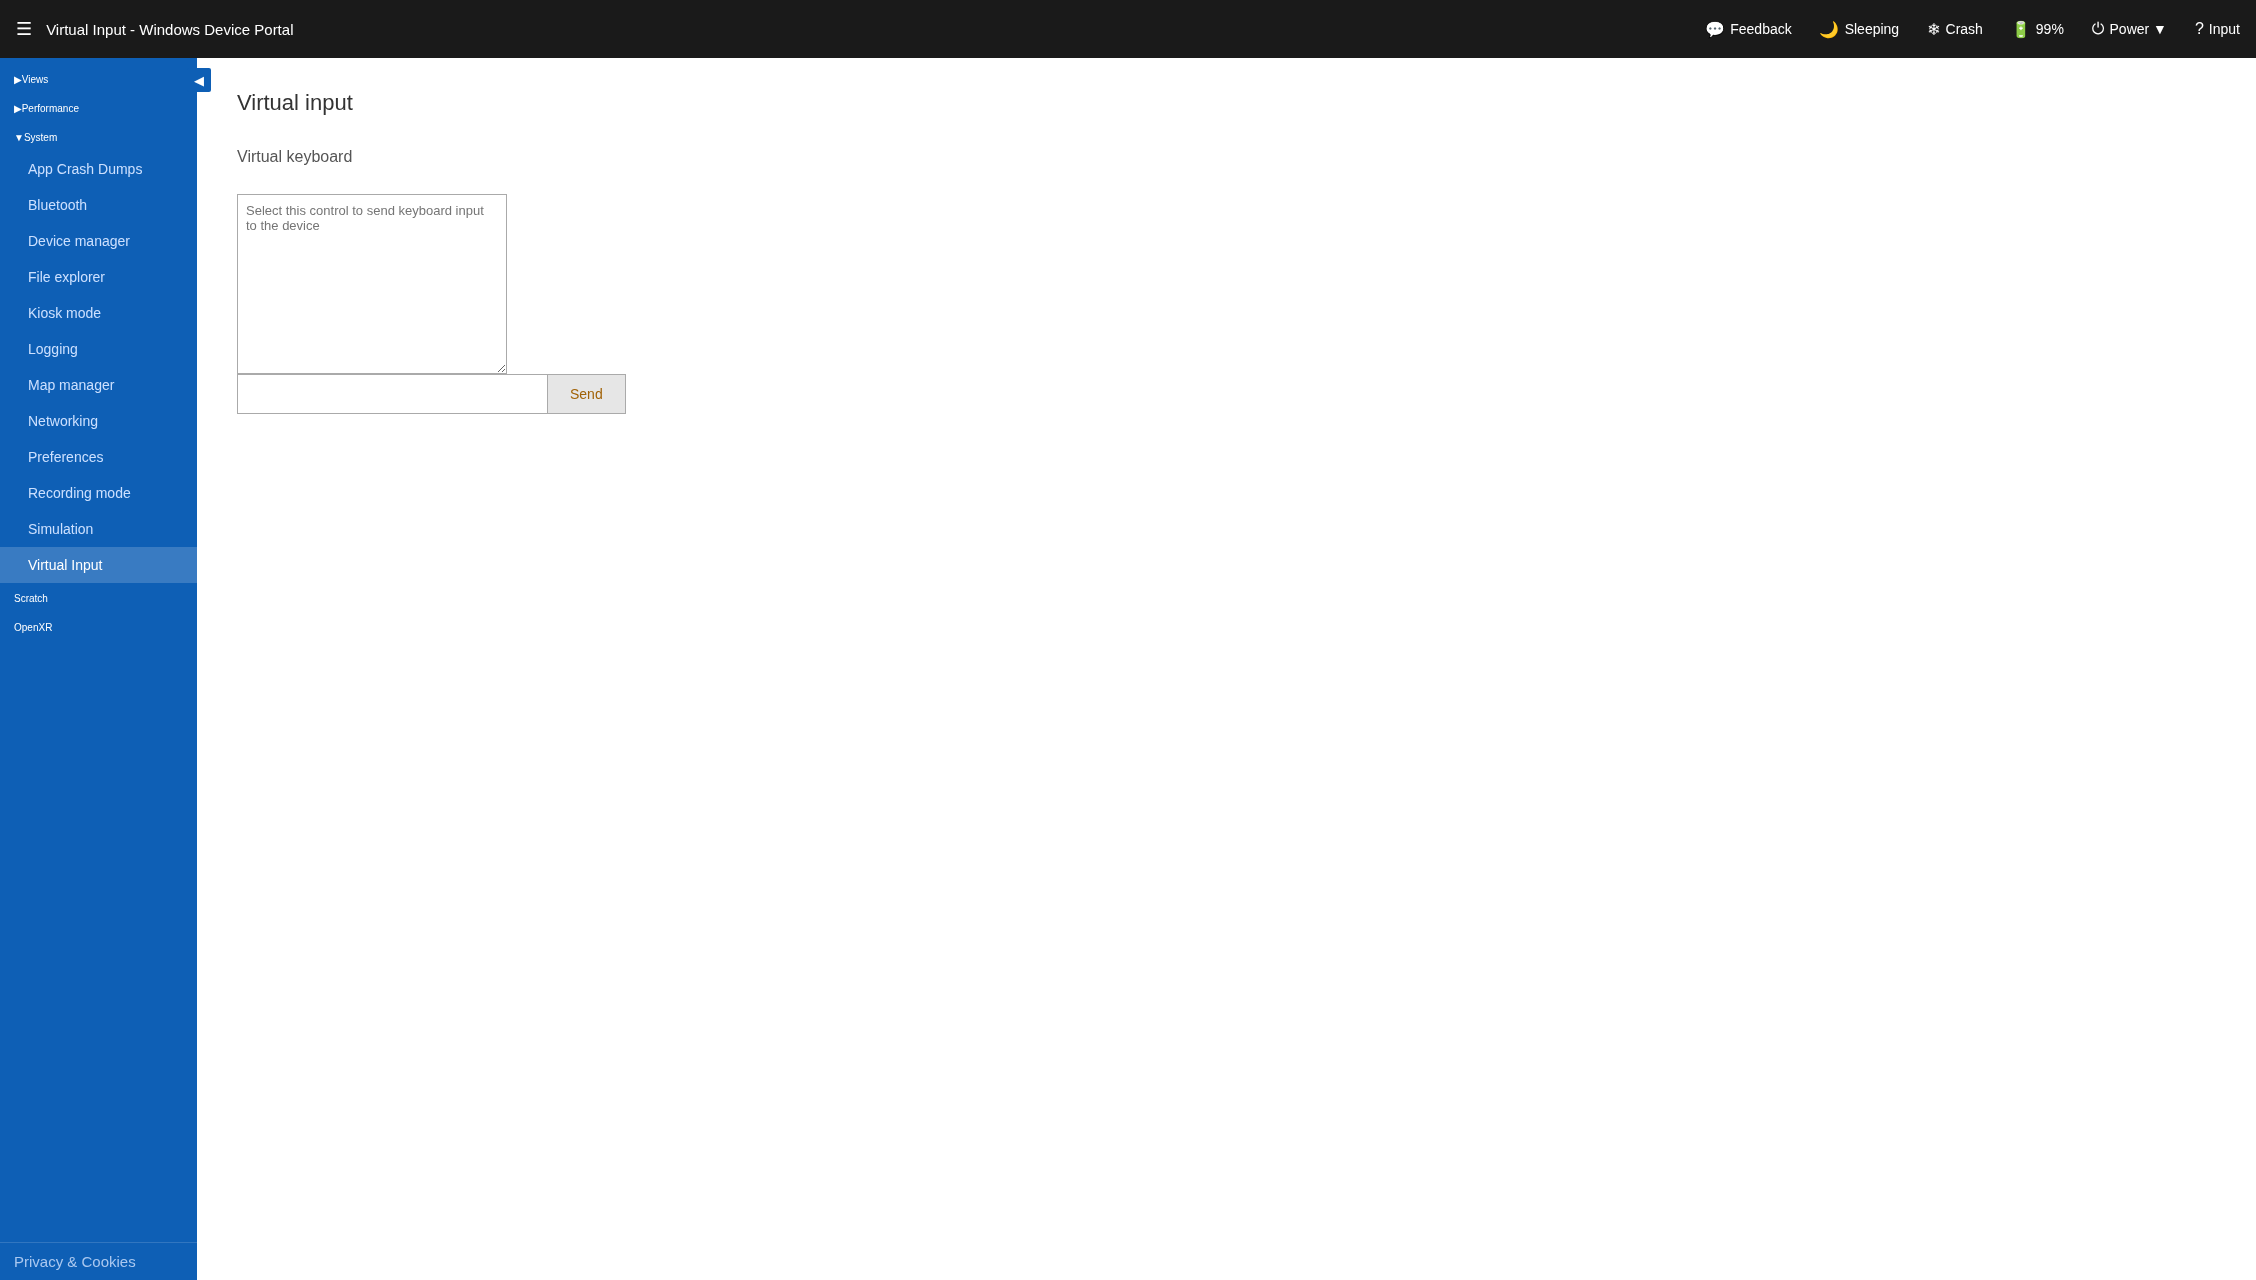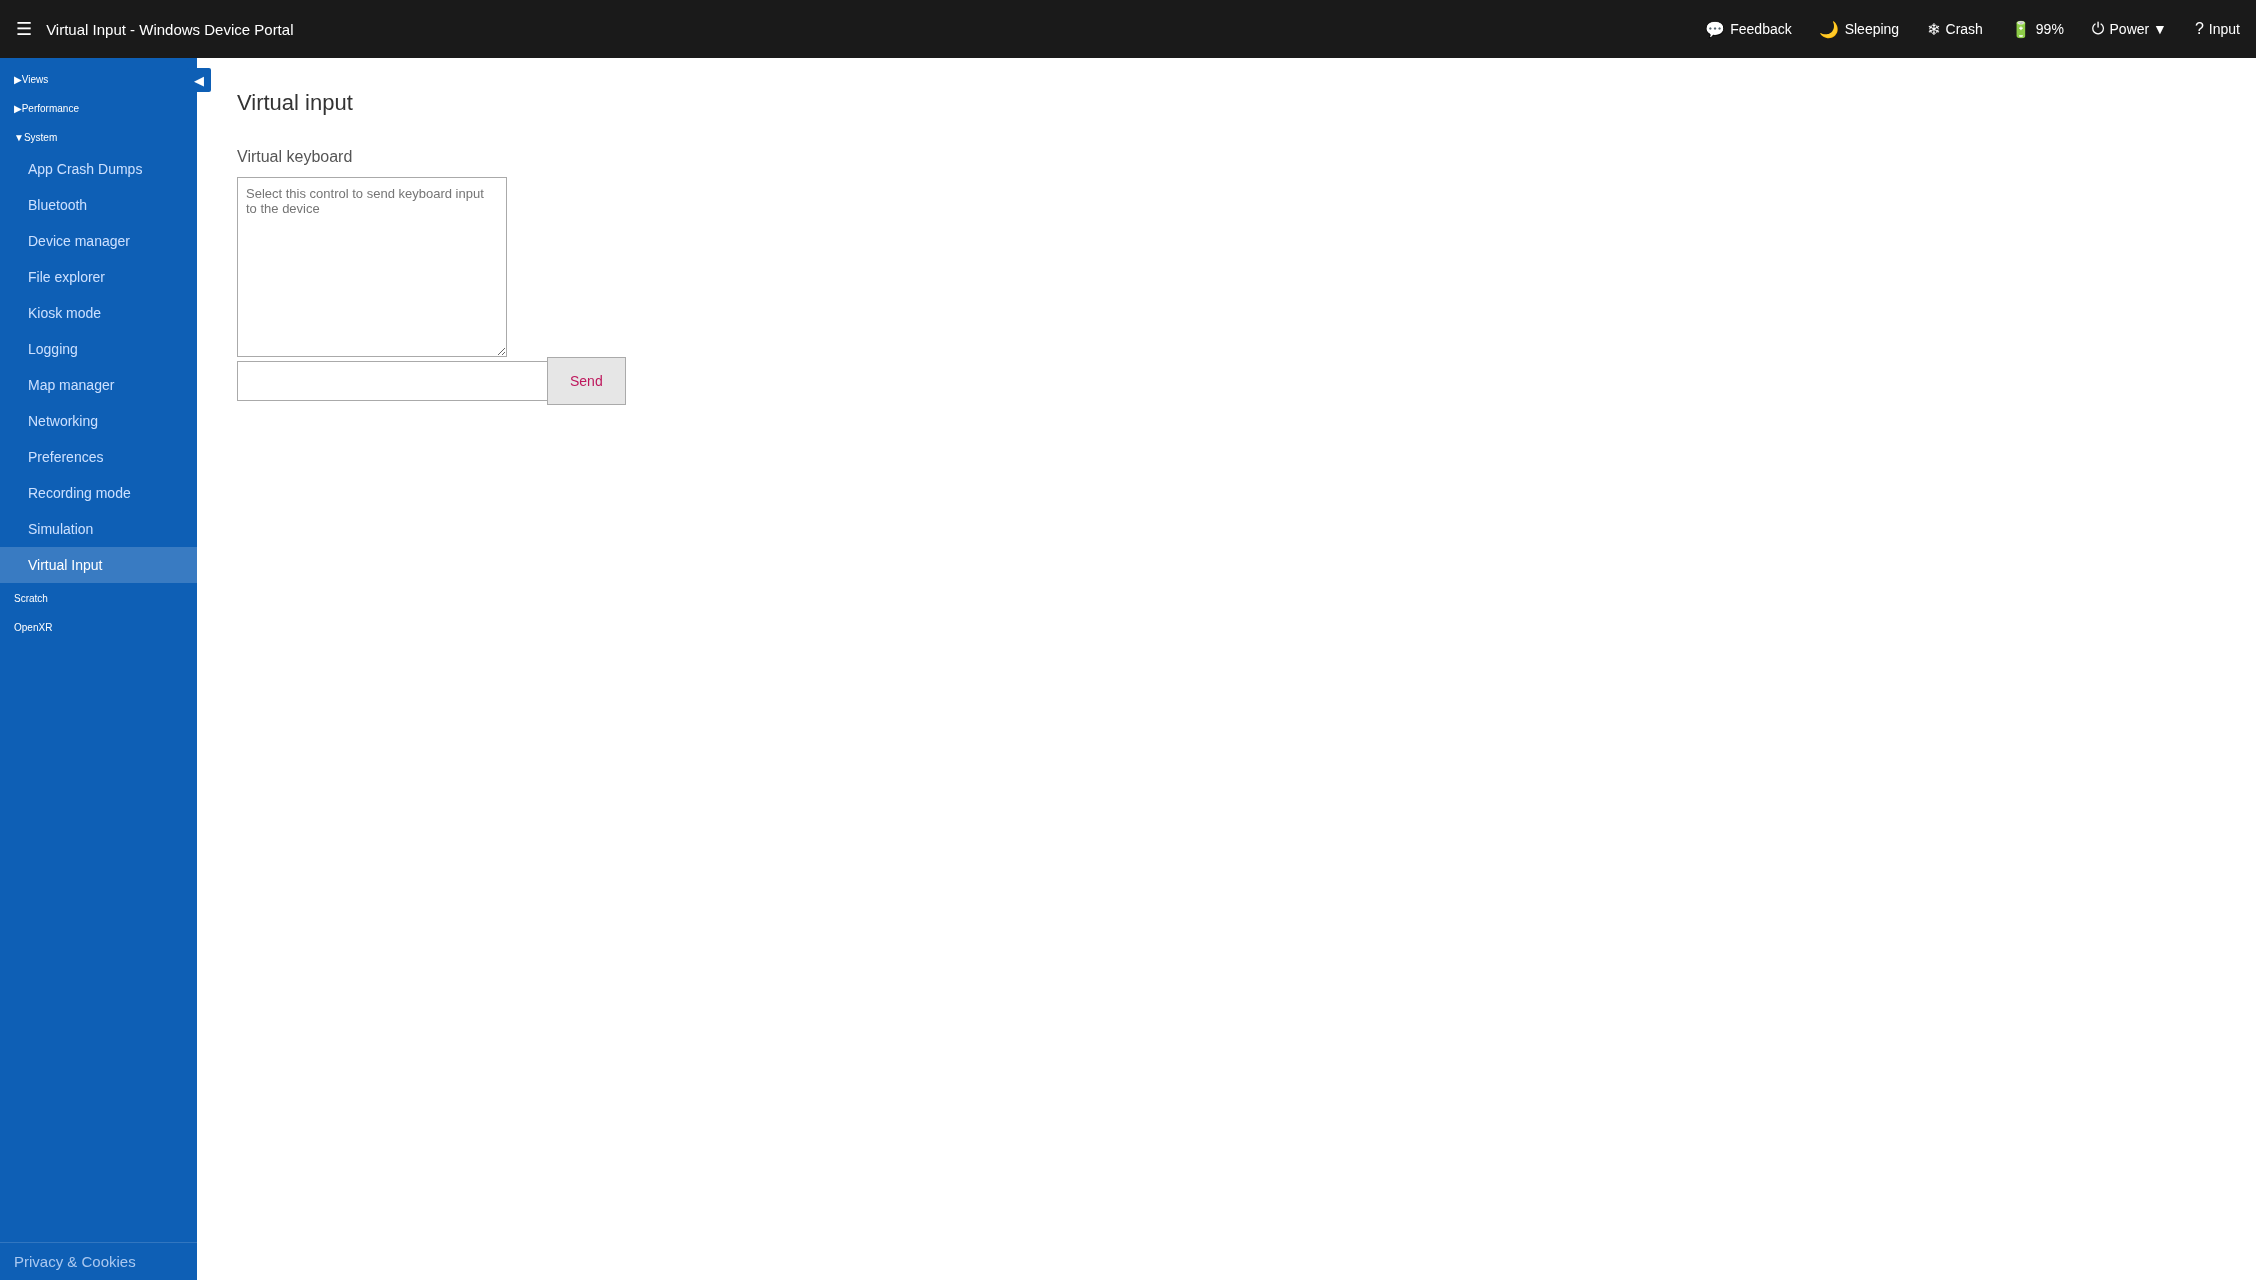--- a/index.html
+++ b/index.html
@@ -139,21 +139,21 @@
     .page-title {
       font-size: 22px;
       font-weight: 400;
       color: #333;
       margin-bottom: 32px;
     }
     .section-title {
       font-size: 16px;
       font-weight: 400;
       color: #555;
-      margin-bottom: 11px;
+      margin-bottom: 28px;
     }
     .virtual-keyboard-textarea {
       width: 270px;
       height: 180px;
       border: 1px solid #aaa;
       resize: both;
       padding: 8px;
       font-size: 13px;
       color: #888;
       font-family: 'Segoe UI', Arial, sans-serif;
@@ -174,27 +174,27 @@
     .input-text-field {
       width: 310px;
       height: 40px;
       border: 1px solid #aaa;
       border-right: none;
       padding: 0 8px;
       font-size: 14px;
       outline: none;
     }
     .send-button {
-      height: 48px;
+      height: 40px;
       padding: 0 22px;
       background: #e6e6e6;
       border: 1px solid #aaa;
       font-size: 14px;
       cursor: pointer;
-      color: #be185d;
+      color: #a16207;
     }
   </style>
 </head>
 <body>
 
 <div class="header">
   <span class="header-hamburger">☰</span>
   <span class="header-title">Virtual Input - Windows Device Portal</span>
   <div class="header-actions">
     <span class="header-action-item">

